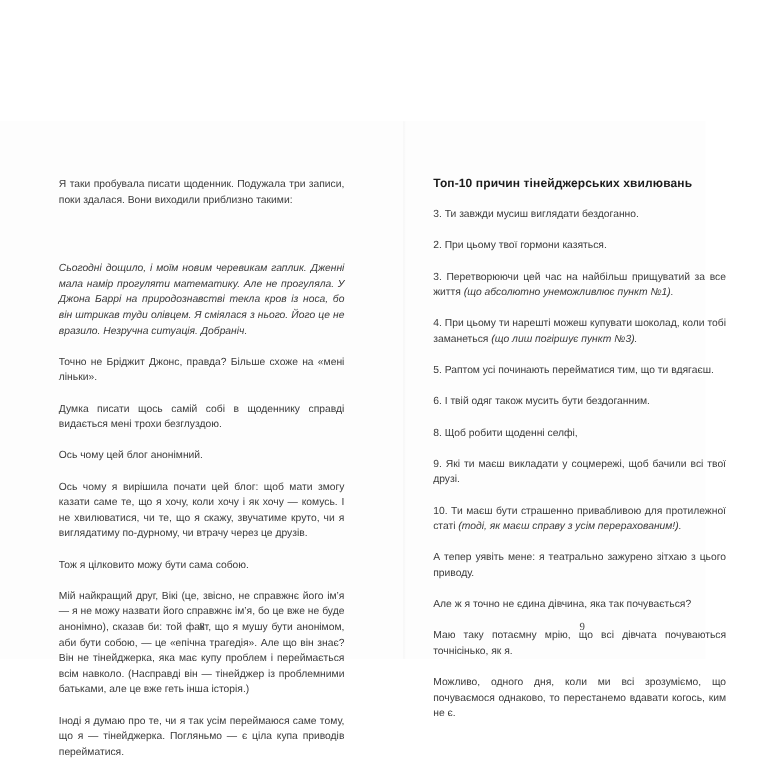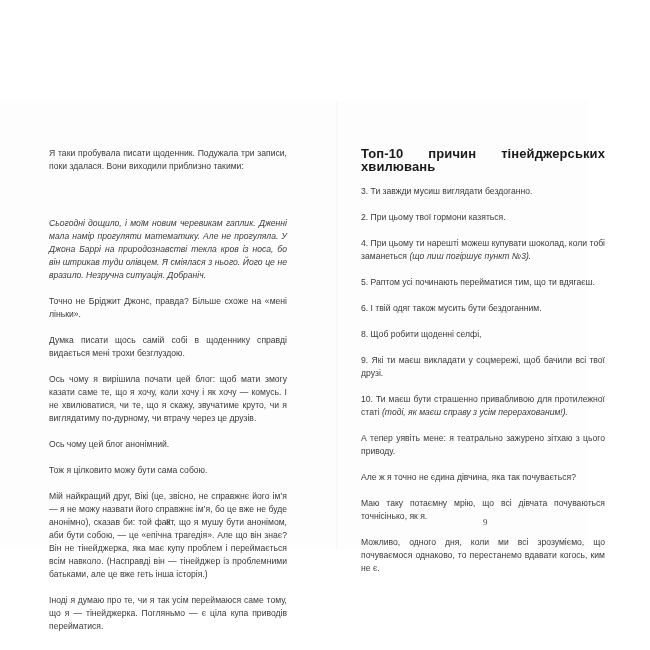--- a/index.html
+++ b/index.html
@@ -30,21 +30,21 @@
       line-height: 13px;
       text-align: justify;
     }
     .page.left { left: 49px; width: 238px; }
     .page.right { left: 361px; width: 244px; }
     .page p { margin: 0 0 13px 0; }
     .page p.it { font-style: italic; margin-top: 44px; }
     .page span.it { font-style: italic; }
     .page h2 {
       margin: 0 0 12px 0;
-      font-size: 13px;
+      font-size: 10px;
       font-weight: bold;
       color: #1a1a1a;
       line-height: 13px;
       letter-spacing: 0.1px;
     }
     .page-num {
       position: absolute;
       top: 416px;
       font-family: "Liberation Serif", serif;
       font-size: 9px;
@@ -57,33 +57,34 @@
 <body>
 
 <div class="spread">
   <div class="fold"></div>
 
   <div class="page left">
     <p>Я таки пробувала писати щоденник. Подужала три записи, поки здалася. Вони виходили приблизно такими:</p>
     <p class="it">Сьогодні дощило, і моїм новим черевикам гаплик. Дженні мала намір прогуляти математику. Але не прогуляла. У Джона Баррі на природознавстві текла кров із носа, бо він штрикав туди олівцем. Я сміялася з нього. Його це не вразило. Незручна ситуація. Добраніч.</p>
     <p>Точно не Бріджит Джонс, правда? Більше схоже на «мені ліньки».</p>
     <p>Думка писати щось самій собі в щоденнику справді видається мені трохи безглуздою.</p>
+    <p>Ось чому цей блог анонімний.</p>
     <p>Ось чому я вирішила почати цей блог: щоб мати змогу казати саме те, що я хочу, коли хочу і як хочу — комусь. І не хвилюватися, чи те, що я скажу, звучатиме круто, чи я виглядатиму по-дурному, чи втрачу через це друзів.</p>
-    <p>Ось чому цей блог анонімний.</p>
     <p>Тож я цілковито можу бути сама собою.</p>
     <p>Мій найкращий друг, Вікі (це, звісно, не справжнє його ім’я — я не можу назвати його справжнє ім’я, бо це вже не буде анонімно), сказав би: той факт, що я мушу бути анонімом, аби бути собою, — це «епічна трагедія». Але що він знає? Він не тінейджерка, яка має купу проблем і переймається всім навколо. (Насправді він — тінейджер із проблемними батьками, але це вже геть інша історія.)</p>
     <p>Іноді я думаю про те, чи я так усім переймаюся саме тому, що я — тінейджерка. Погляньмо — є ціла купа приводів перейматися.</p>
   </div>
 
   <div class="page-num left">8</div>
 
   <div class="page right">
     <h2>Топ-10 причин тінейджерських хвилювань</h2>
     <p><span>3. Ти завжди мусиш виглядати бездоганно.</span><span class="it"></span></p>
     <p><span>2. При цьому твої гормони казяться.</span><span class="it"></span></p>
+    <p><span>3. Перетворюючи цей час на найбільш прищуватий за все життя </span><span class="it">(що абсолютно унеможливлює пункт №1).</span></p>
     <p><span>4. При цьому ти нарешті можеш купувати шоколад, коли тобі заманеться </span><span class="it">(що лиш погіршує пункт №3).</span></p>
     <p><span>5. Раптом усі починають перейматися тим, що ти вдягаєш.</span><span class="it"></span></p>
     <p><span>6. І твій одяг також мусить бути бездоганним.</span><span class="it"></span></p>
     <p><span>8. Щоб робити щоденні селфі,</span><span class="it"></span></p>
     <p><span>9. Які ти маєш викладати у соцмережі, щоб бачили всі твої друзі.</span><span class="it"></span></p>
     <p><span>10. Ти маєш бути страшенно привабливою для протилежної статі </span><span class="it">(тоді, як маєш справу з усім перерахованим!).</span></p>
     <p>А тепер уявіть мене: я театрально зажурено зітхаю з цього приводу.</p>
     <p>Але ж я точно не єдина дівчина, яка так почувається?</p>
     <p>Маю таку потаємну мрію, що всі дівчата почуваються точнісінько, як я.</p>
     <p>Можливо, одного дня, коли ми всі зрозуміємо, що почуваємося однаково, то перестанемо вдавати когось, ким не є.</p>

